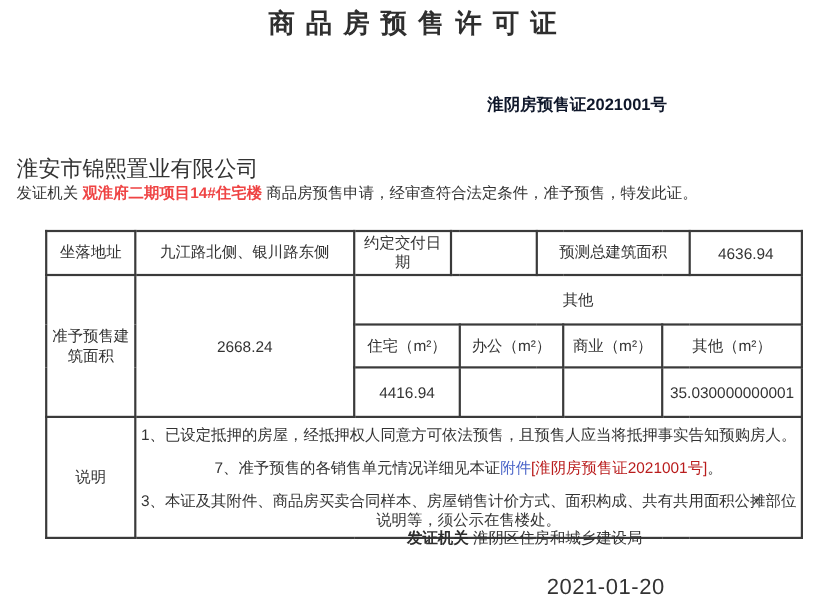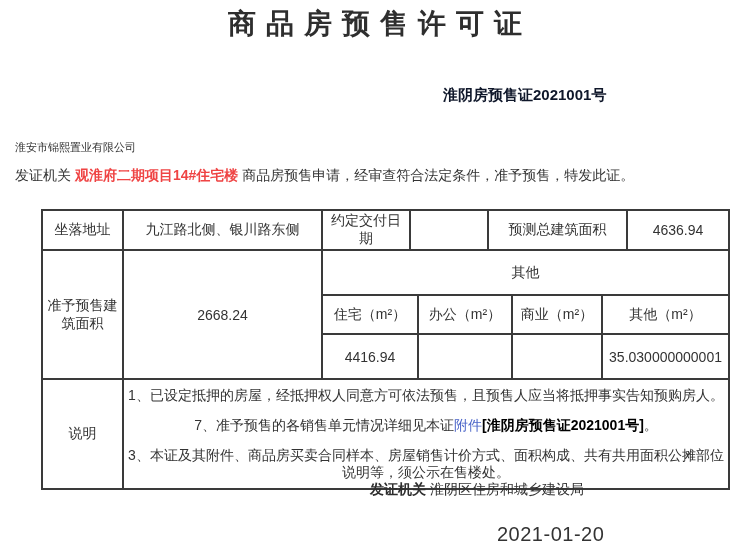--- a/index.html
+++ b/index.html
@@ -2,43 +2,43 @@
 <html><head>
 <meta charset="utf-8">
 <style>
   html,body{margin:0;padding:0;}
   body{
     width:750px;height:560px;background:#ffffff;position:relative;overflow:hidden;
     font-family:"Liberation Sans","DejaVu Sans",sans-serif;color:#333333;
   }
   .title{
     position:absolute;top:5px;left:0;width:100%;text-align:center;
-    font-size:28px;font-weight:bold;letter-spacing:10px;text-indent:10px;color:#2e2e2e;
+    font-size:24px;font-weight:bold;letter-spacing:10px;text-indent:10px;color:#2e2e2e;
   }
   .cert-no{
     position:absolute;top:86px;left:443px;font-size:15px;font-weight:bold;color:#0f172a;
   }
-  .company{position:absolute;top:140px;left:15px;font-size:11px;}
+  .company{position:absolute;top:140px;left:15px;font-size:20px;}
   .intro{position:absolute;top:167px;left:15px;font-size:14px;width:720px;}
   .intro b{font-weight:bold;color:#ef4444;}
   table.permit{
     position:absolute;top:197px;left:41px;width:687px;
     border-collapse:collapse;table-layout:fixed;margin-top:12px;
   }
   table.permit td{
     border:2px solid #3a3a3a;font-size:14px;text-align:center;vertical-align:middle;
     padding:1px 2px;overflow:hidden;color:#333333;word-break:break-all;
   }
   td.left{text-align:left;padding-left:4px;}
   tr.r1{height:26px;} tr.r2{height:45px;} tr.r3{height:39px;padding-left:33px;} tr.r4{height:45px;} tr.r5{height:110px;}
   td.notes-cell{text-align:left;vertical-align:middle;padding:4px 10px;font-size:13.5px;}
   td.notes-cell p{margin:0 0 13px 0;line-height:1.22;}
   td.notes-cell p:last-child{margin-bottom:0;}
   .link{color:#4a64c8;cursor:pointer;}
-  .note-bold{font-weight:bold;color:#000000;}
+  .note-bold{font-weight:normal;color:#b91c1c;}
   .footer-issuer{position:absolute;top:481px;left:370px;font-size:14px;}
   .footer-issuer .lbl{font-weight:bold;color:#2e2e2e;margin-right:4px;}
   .footer-date{position:absolute;top:523px;left:497px;font-size:20px;letter-spacing:0.5px;}
 </style>
 </head>
 <body>
 
 <div class="title">商品房预售许可证</div>
 
 <div class="cert-no">淮阴房预售证2021001号</div>

